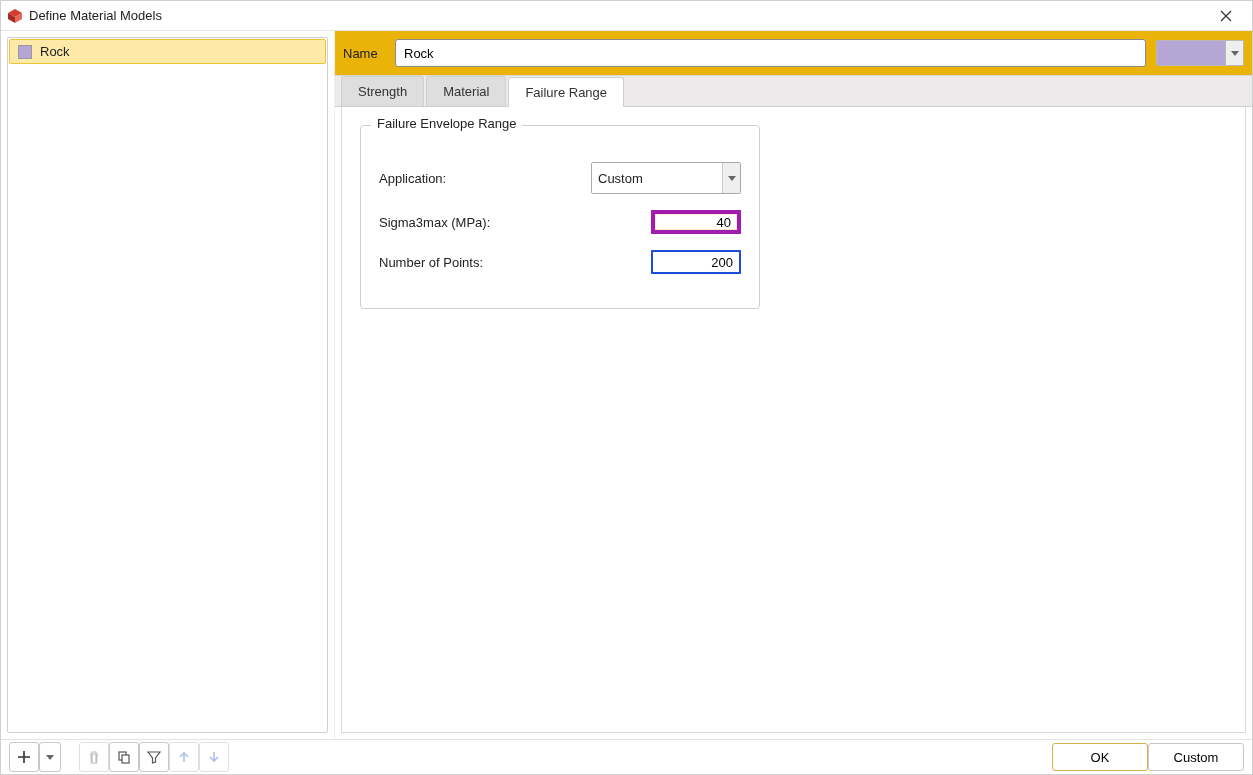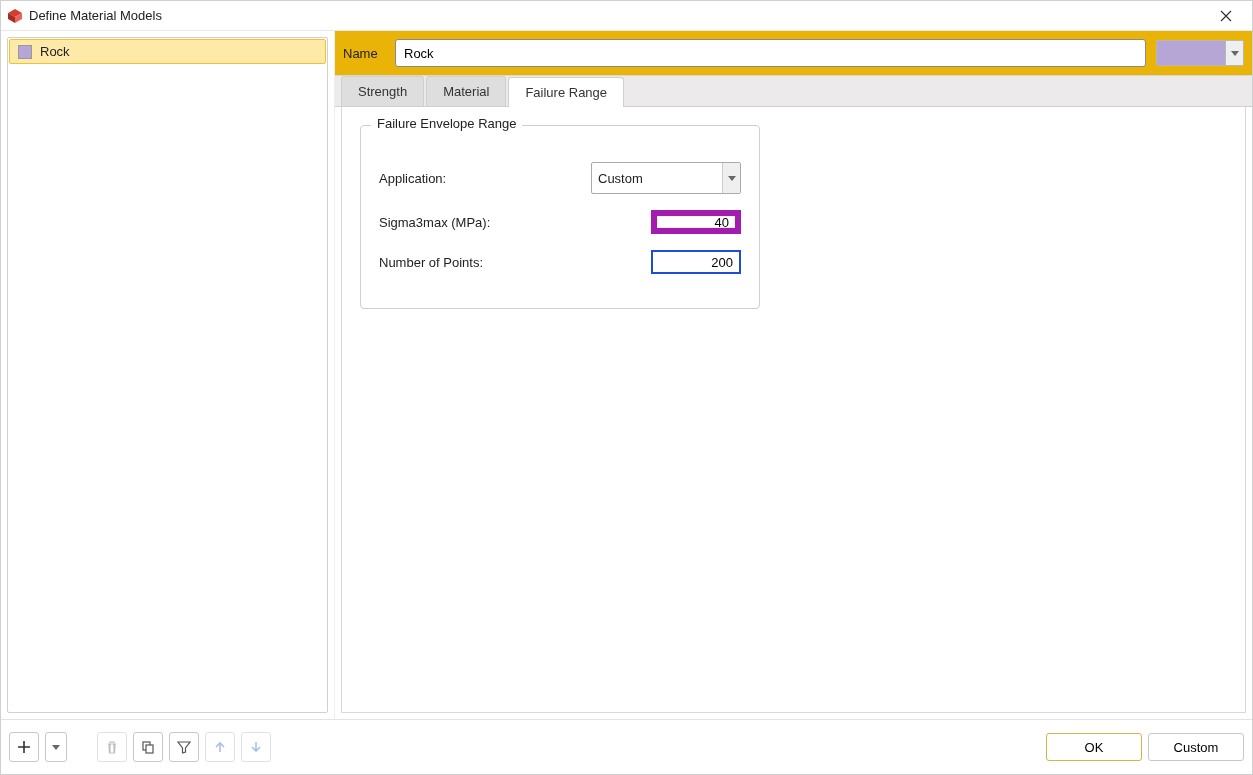--- a/index.html
+++ b/index.html
@@ -202,32 +202,31 @@
   }
   .numbox {
     width: 90px;
     height: 24px;
     border: 2px solid #1d4ed8;
     text-align: right;
     padding: 0 6px;
     font-size: 13px;
   }
   .numbox.focused {
-    border: 6px solid #a21caf;
+    border: 4px solid #a21caf;
     outline: none;
     box-shadow: 0 0 0 1px rgba(230,184,54,.25) inset;
   }
 
   
   .footer {
     display:flex;
     align-items:center;
-    padding: 12px 8px;
+    padding: 2px 8px;
     border-top: 1px solid #e3e3e3;
-    gap: 6px;
   }
   .icon-btn {
     height: 30px;
     min-width: 30px;
     border: 1px solid #c8c8c8;
     background: #fff;
     border-radius: 3px;
     display:flex; align-items:center; justify-content:center;
     cursor:pointer;
     padding: 0 6px;

